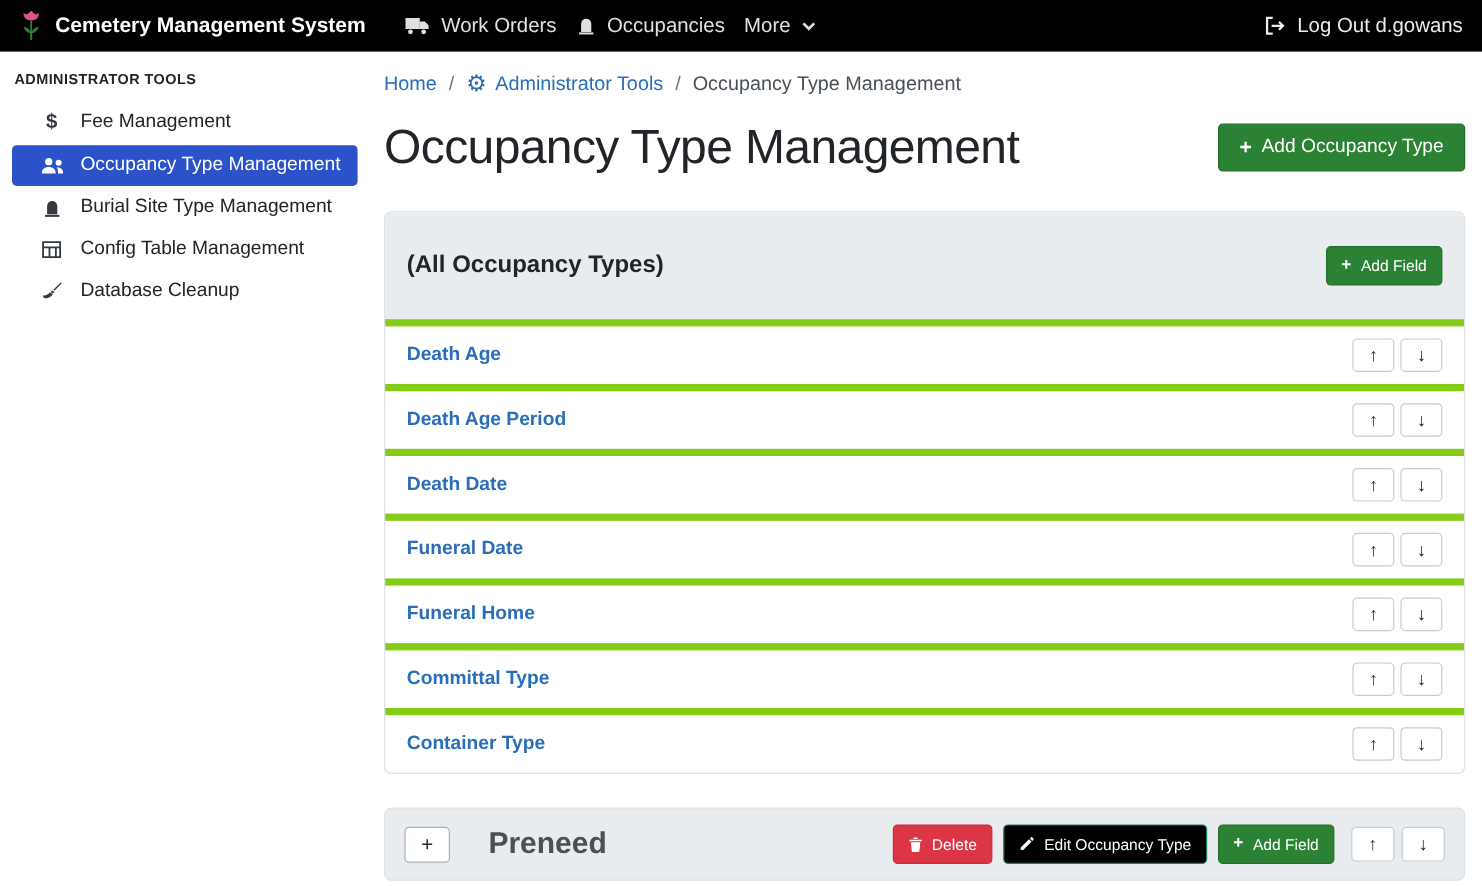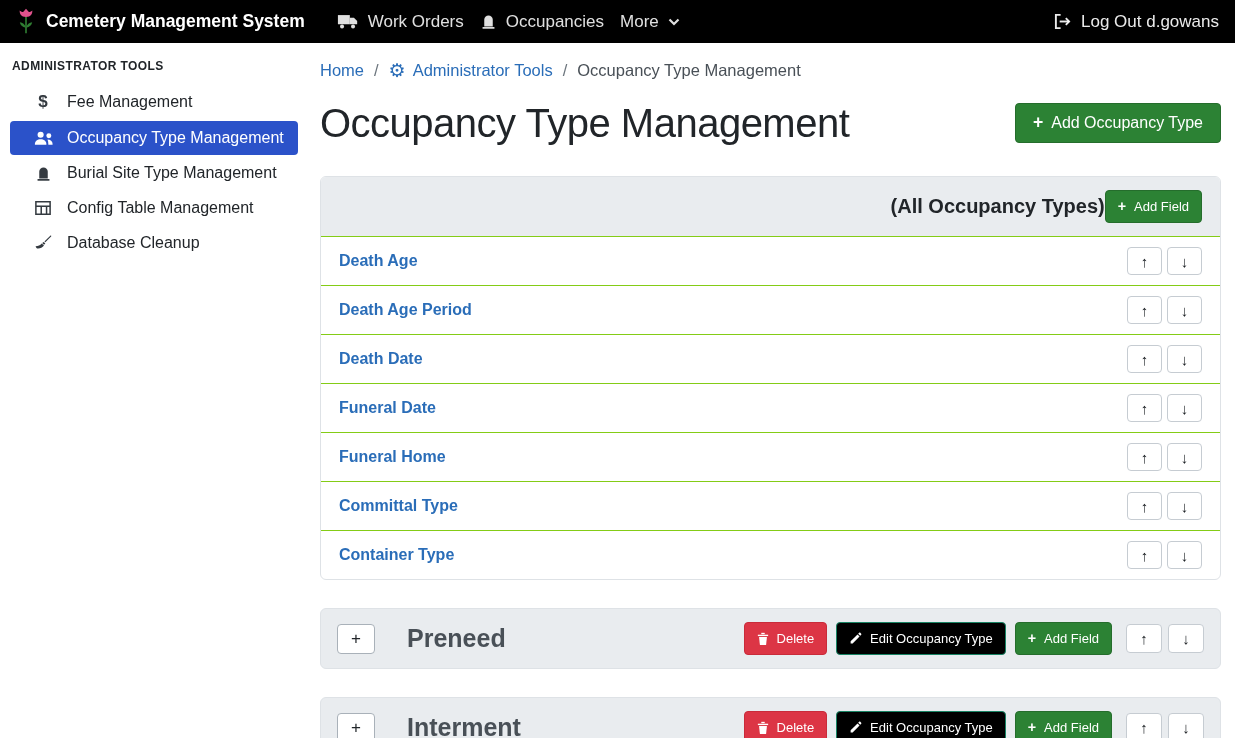--- a/index.html
+++ b/index.html
@@ -58,27 +58,27 @@
   .btn .plus { font-weight: 700; font-size: 1.1em; line-height: 1; }
   .btn-green { background: #2c8234; border-color: #256d2c; }
   .btn-red   { background: #dc3545; border-color: #c92b3a; }
   .btn-teal  { background: #000000; border-color: #188464; }
   .btn-lg { font-size: 16px; padding: 10px 17px; }
   .btn-sm { font-size: 13px; padding: 8px 12px; }
 
   
   .card { border: 1px solid #dee2e6; border-radius: 6px; margin-top: 26px; background: #fff; }
   .card-header {
-    background: #e9ecef; padding: 13px 18px; border-radius: 5px 5px 0 0;
-    display: flex; align-items: center; justify-content: flex-end;
+    background: #e9ecef; padding: 28px 18px; border-radius: 5px 5px 0 0;
+    display: flex; align-items: center; justify-content: space-between;
   }
   .card-title { font-size: 20px; font-weight: 600; color: #212529; }
   .row {
     display: flex; align-items: center; justify-content: space-between;
-    padding: 10px 18px; border-top: 1px solid #84cc16;
+    padding: 10px 18px; border-top: 6px solid #84cc16;
   }
   .field-link { color: #2a6db8; font-weight: 700; font-size: 16px; text-decoration: none; cursor: pointer; }
   .arrow-group { display: flex; gap: 5px; }
   .arrow-btn {
     width: 35px; height: 28px; background: #fff; border: 1px solid #c6ccd2; border-radius: 4px;
     font-size: 15px; color: #212529; cursor: pointer;
     display: flex; align-items: center; justify-content: center;
   }
 
   

